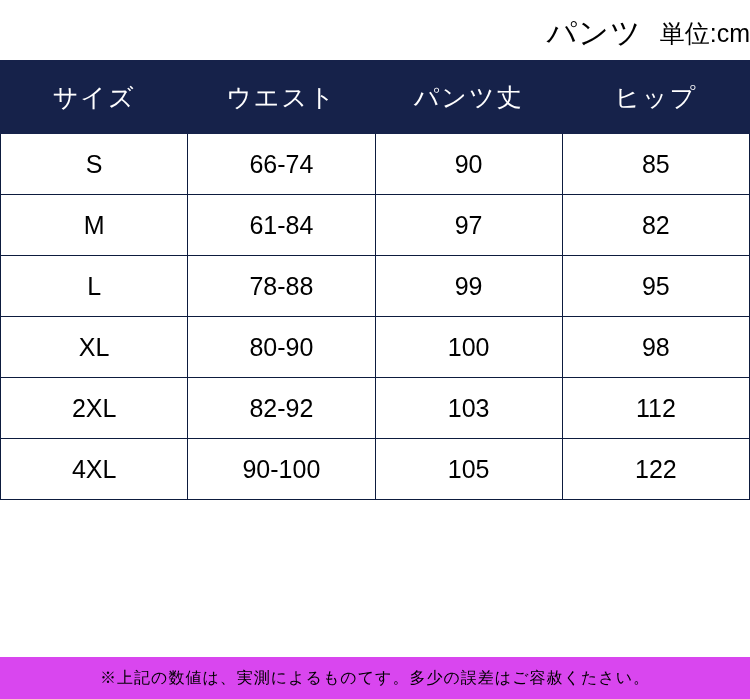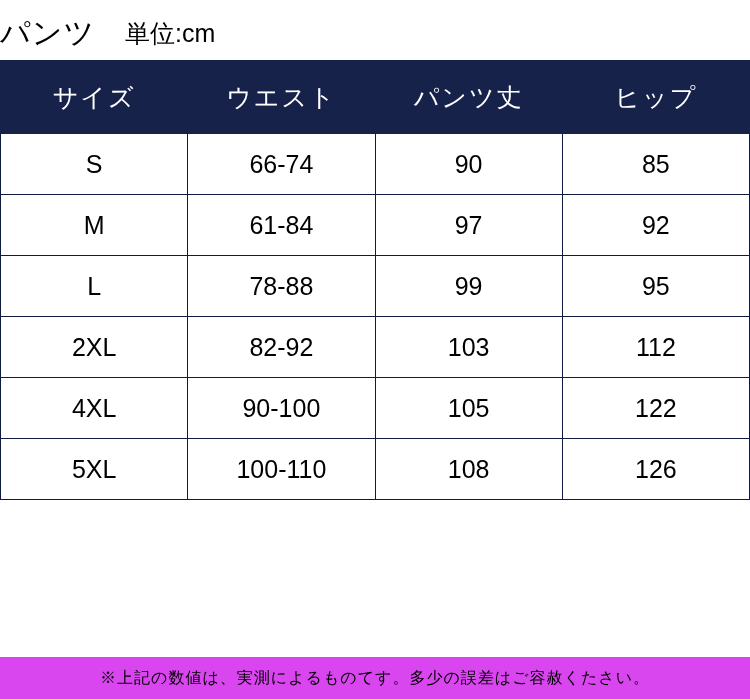--- a/index.html
+++ b/index.html
@@ -17,22 +17,22 @@
   .page {
     position: relative;
     width: 750px;
     height: 699px;
     box-sizing: border-box;
   }
   .title-row {
     height: 60px;
     display: flex;
     align-items: center;
-    justify-content: flex-start;
-    gap: 18px;
+    justify-content: flex-end;
+    gap: 6px;
     padding-top: 6px;
     box-sizing: border-box;
   }
   .title-main {
     font-size: 30px;
     font-weight: 400;
     letter-spacing: 1px;
   }
   .title-unit {
     font-size: 25px;
@@ -105,44 +105,44 @@
       <tr>
         <td>S</td>
         <td>66-74</td>
         <td>90</td>
         <td>85</td>
       </tr>
       <tr>
         <td>M</td>
         <td>61-84</td>
         <td>97</td>
-        <td>92</td>
+        <td>82</td>
       </tr>
       <tr>
         <td>L</td>
         <td>78-88</td>
         <td>99</td>
         <td>95</td>
+      </tr>
+      <tr>
+        <td>XL</td>
+        <td>80-90</td>
+        <td>100</td>
+        <td>98</td>
       </tr>
       <tr>
         <td>2XL</td>
         <td>82-92</td>
         <td>103</td>
         <td>112</td>
       </tr>
       <tr>
         <td>4XL</td>
         <td>90-100</td>
         <td>105</td>
         <td>122</td>
       </tr>
-      <tr>
-        <td>5XL</td>
-        <td>100-110</td>
-        <td>108</td>
-        <td>126</td>
-      </tr>
     </tbody>
   </table>
 
   <div class="note">※上記の数値は、実測によるものてす。多少の誤差はご容赦くたさい。</div>
 
 </div>
 
 </body></html>

